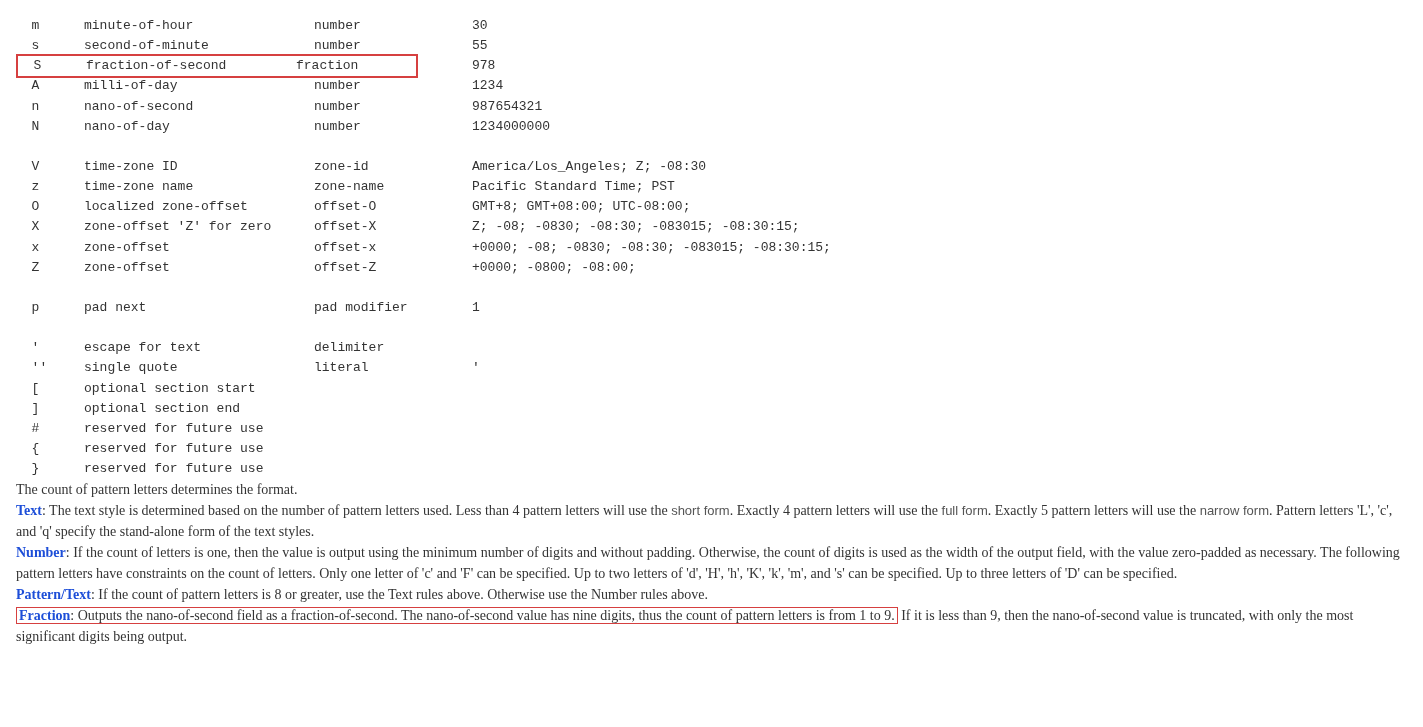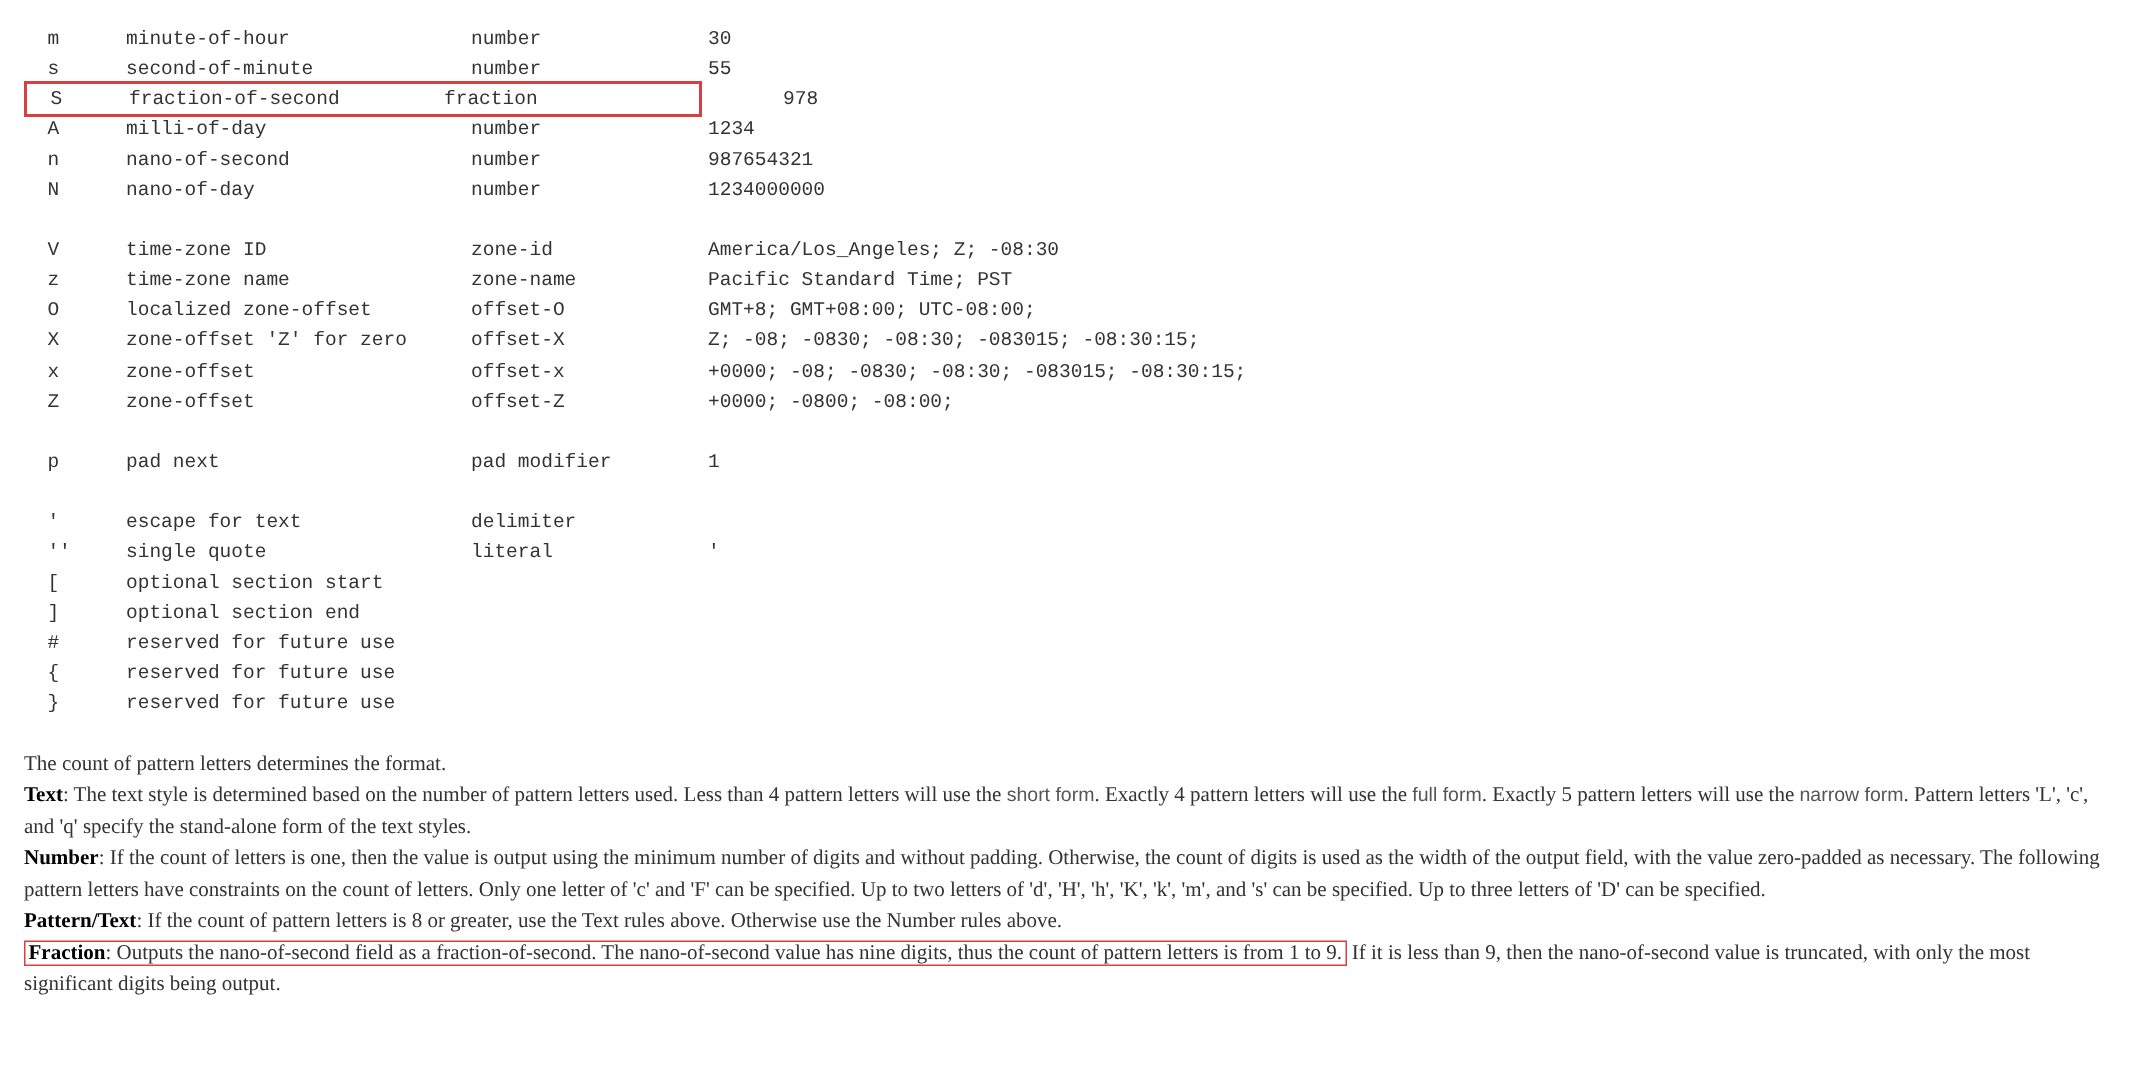--- a/index.html
+++ b/index.html
@@ -9,21 +9,20 @@
     margin: 16px;
     line-height: 1.5;
     background: #fff;
   }
   .pre-block {
     font-family: Consolas, 'Courier New', monospace;
     font-size: 13px;
     white-space: pre;
     line-height: 1.55;
     color: #333;
-    margin-bottom: 20px;
   }
   .row {
     display: block;
   }
   .col-sym {
     display: inline-block;
     width: 68px;
     vertical-align: top;
   }
   .col-meaning {
@@ -38,33 +37,33 @@
   }
   .col-ex {
     display: inline-block;
     vertical-align: top;
   }
   .highlight-row {
     border: 2px solid #d64040;
     margin: -2px 0;
     padding: 0;
     box-sizing: border-box;
-    width: 452px;
+    width: 402px;
   }
   p {
     margin: 0 0;
   }
   .mono-inline {
     font-family: Liberation Sans, sans-serif;
     font-size: 13px;
     color: #555;
   }
   .bold {
     font-weight: bold;
-    color: #000000;
+    color: #1d4ed8;
   }
   .frac-highlight {
     border: 1.5px solid #d64040;
     padding: 0 2px;
     font-family: Liberation Serif, serif;
   }
 </style>
 </head>
 <body>
 

